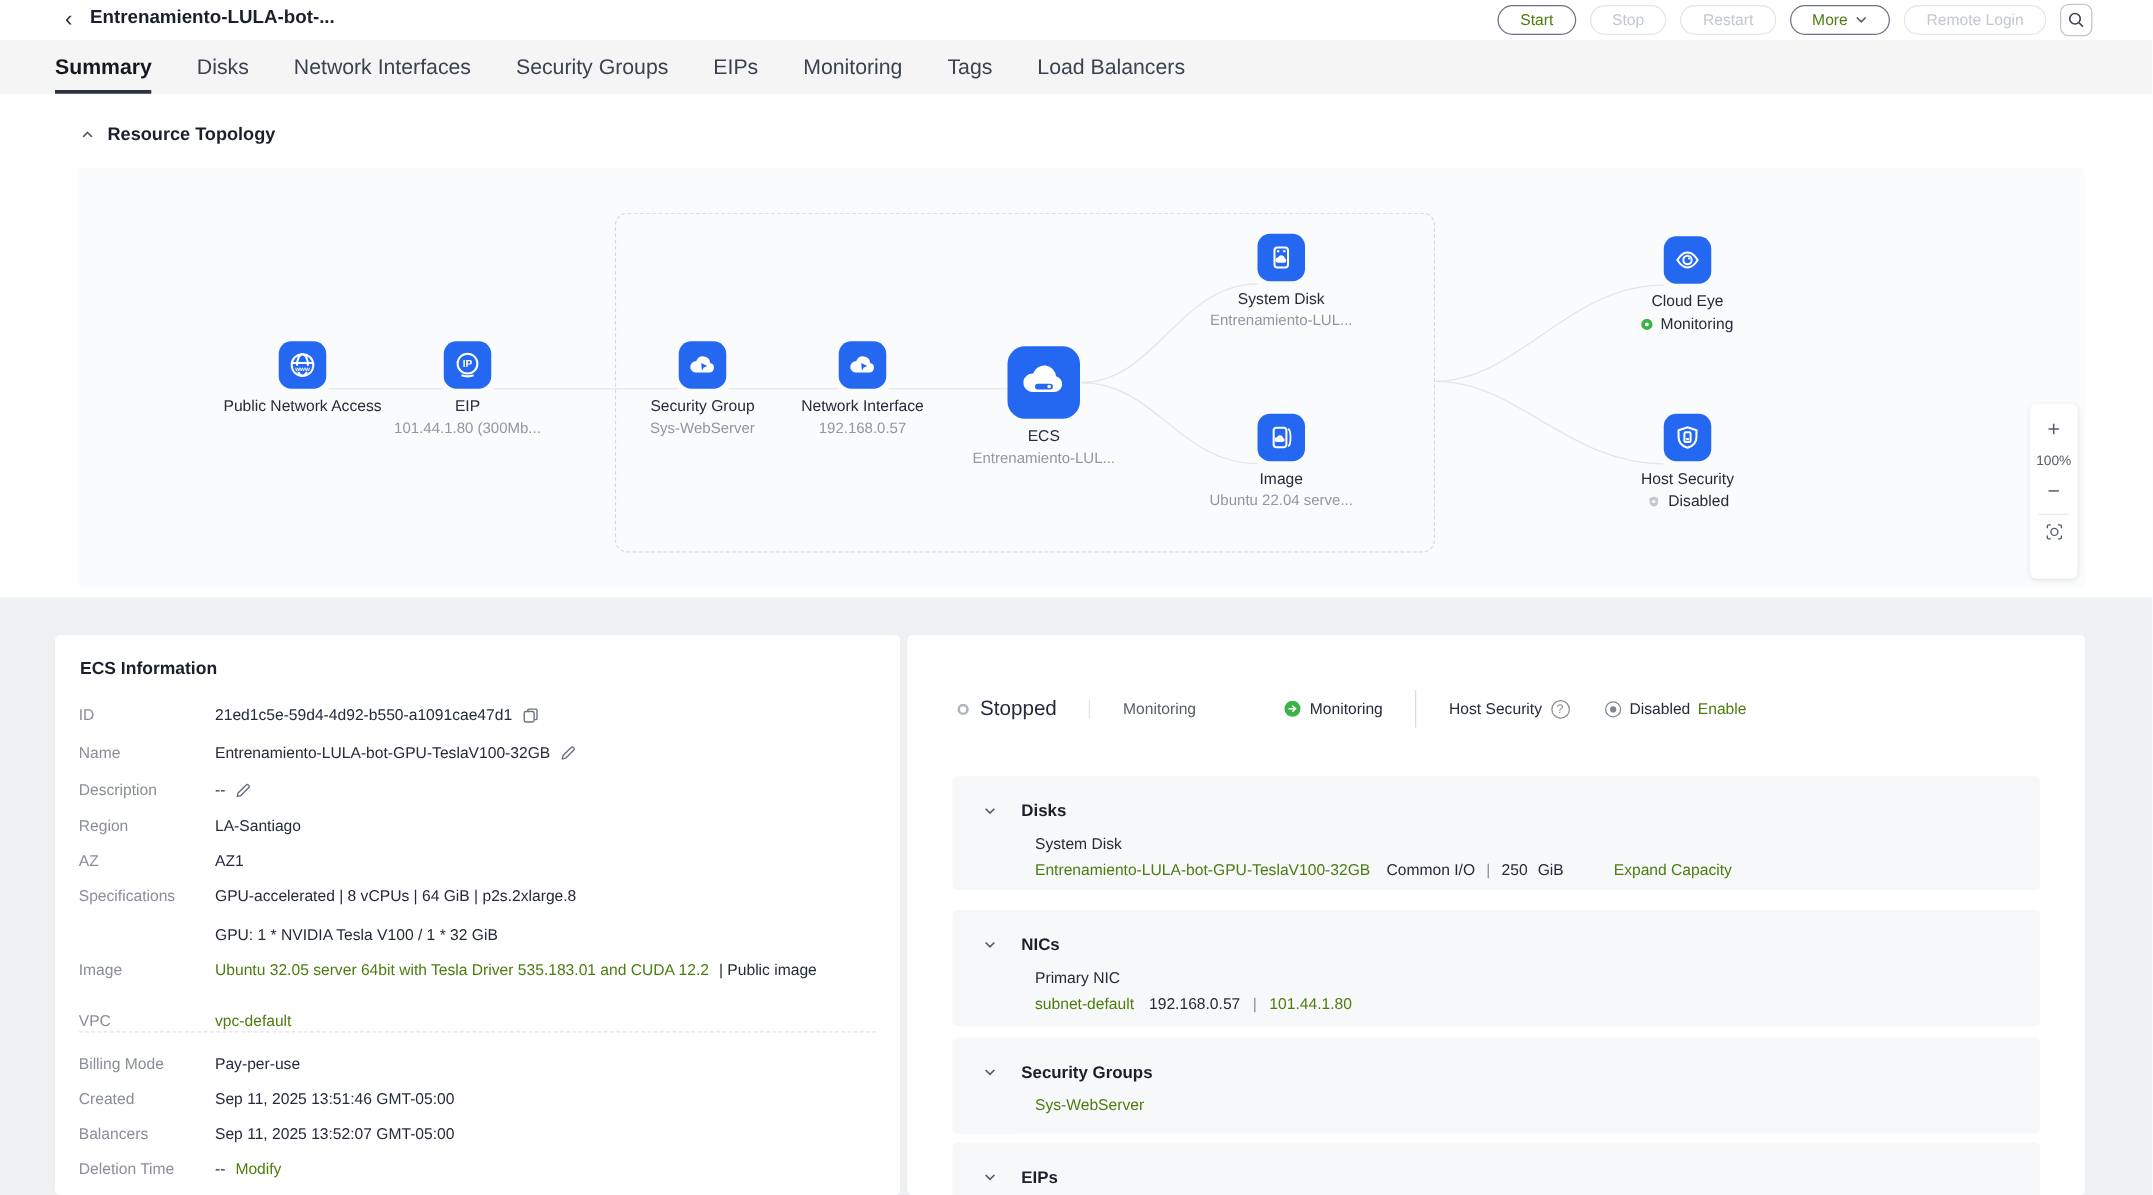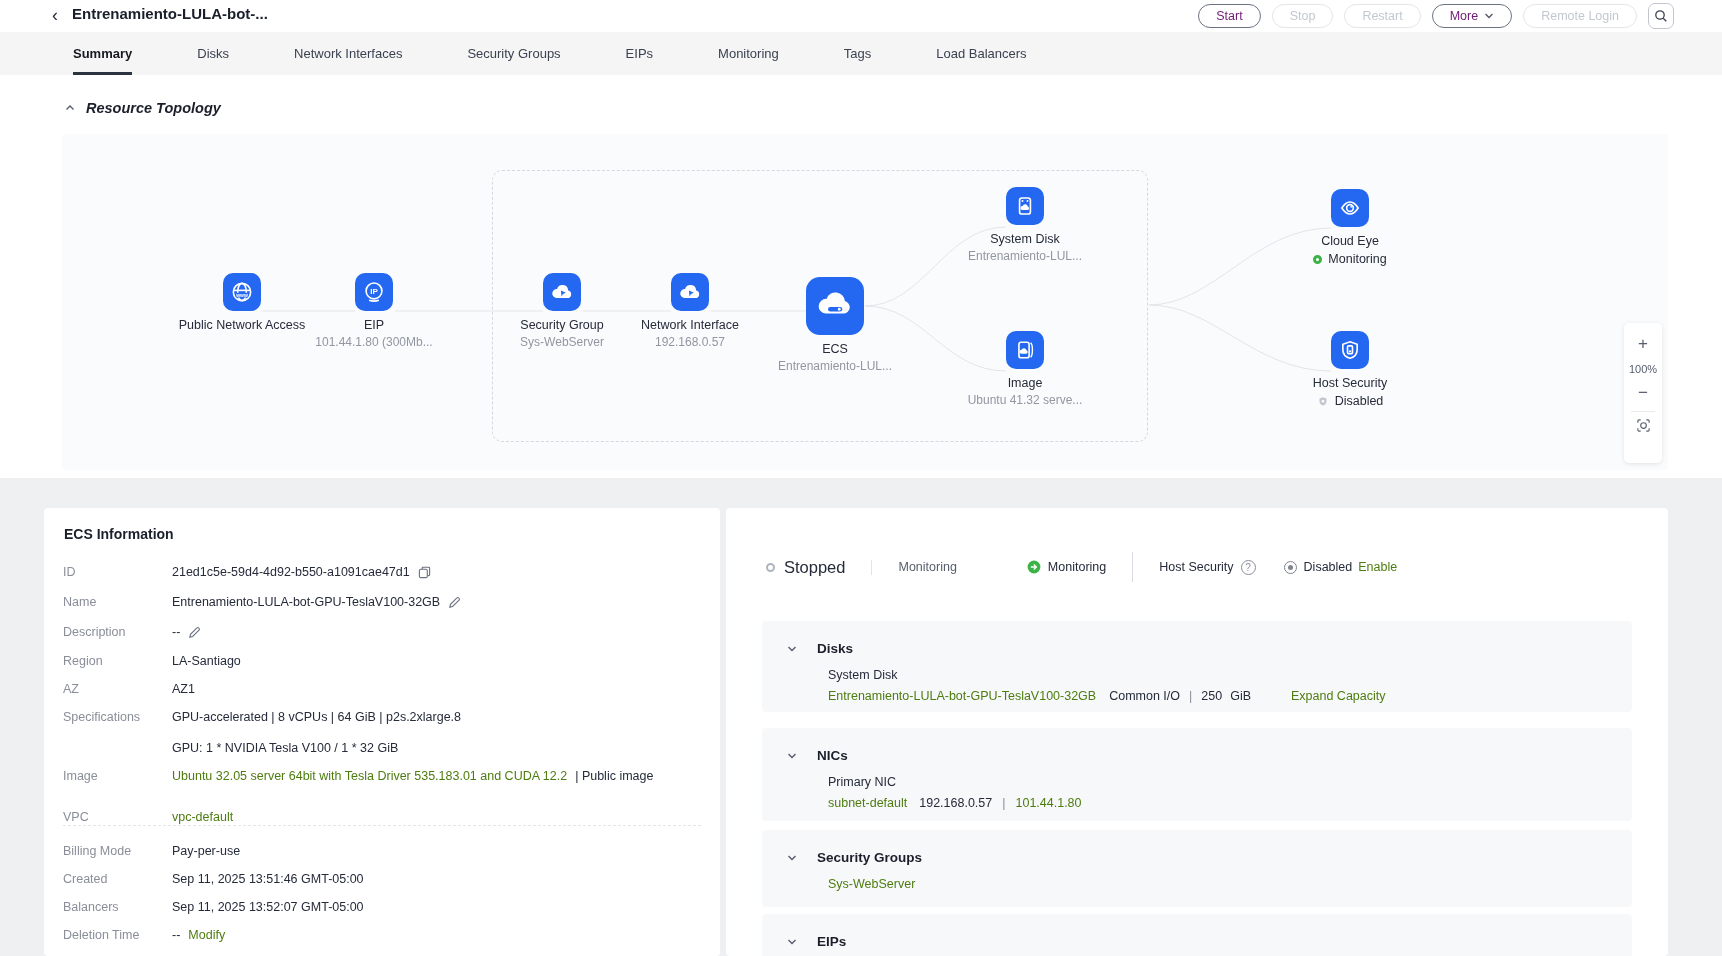--- a/index.html
+++ b/index.html
@@ -8,35 +8,35 @@
   #app { position:relative; width:1722px; height:956px; background:#fff; overflow:hidden; }
 
   
   .top-header { position:absolute; left:0; top:0; width:1722px; height:32px; background:#fff; }
   .back-btn { position:absolute; left:44px; top:4px; width:22px; height:22px; font-size:18px; color:#252b3a;
               display:flex; align-items:center; justify-content:center; cursor:pointer; }
   .page-title { position:absolute; left:72px; top:5px; font-size:15px; font-weight:bold; color:#1a1f2b; }
   .hdr-actions { position:absolute; right:48px; top:3px; display:flex; align-items:center; gap:11px; }
   .pill { height:24px; padding:0 17px; border-radius:13px; background:#fff; font-size:12.5px;
           display:flex; align-items:center; gap:6px; cursor:pointer; white-space:nowrap; }
-  .pill.enabled { border:1px solid #6a7484; color:#701a75; }
+  .pill.enabled { border:1px solid #6a7484; color:#4d7c0f; }
   .pill.disabled { border:1px solid #e3e5e9; color:#c3c8d0; cursor:default; }
   .search-btn { width:26px; height:26px; border:1px solid #c2c7cf; border-radius:7px; background:#fff;
                 display:flex; align-items:center; justify-content:center; cursor:pointer; }
 
   
   .tabbar { position:absolute; left:0; top:32px; width:1722px; height:43px; background:#f5f5f6;
             display:flex; align-items:center; padding-left:44px; gap:36px; }
-  .tab { font-size:13px; color:#3b4150; height:43px; display:flex; align-items:center; cursor:pointer; position:relative;margin-left:29px; }
+  .tab { font-size:17px; color:#3b4150; height:43px; display:flex; align-items:center; cursor:pointer; position:relative; }
   .tab.active { font-weight:bold; color:#15191f; }
   .tab.active:after { content:""; position:absolute; left:0; right:0; bottom:0; height:3px; background:#2c3341; }
 
   
   .topo-header { position:absolute; left:64px; top:100px; display:flex; align-items:center; gap:10px; }
-  .topo-title { font-size:14.5px; font-weight:bold; color:#1a1f2b;font-style:italic; }
+  .topo-title { font-size:14.5px; font-weight:bold; color:#1a1f2b; }
   .topo-panel { position:absolute; left:62px; top:134px; width:1606px; height:336px; background:#fafbfc; border-radius:4px; }
   .topo-panel svg.connectors { position:absolute; left:0; top:0; }
   .dashed-box { position:absolute; left:430px; top:36px; width:656px; height:272px;
                 border:1px dashed #d5d8dd; border-radius:10px; }
   .tnode { position:absolute; width:180px; transform:translateX(-50%); text-align:center; cursor:pointer; }
   .tile { width:38px; height:38px; border-radius:10px; background:#2468f2; margin:0 auto;
           display:flex; align-items:center; justify-content:center; }
   .tile.big { width:58px; height:58px; border-radius:14px; }
   .tlabel { font-size:12.5px; color:#252b3a; margin-top:7px; }
   .tsub { font-size:12px; color:#9196a1; margin-top:3px; }
@@ -236,21 +236,21 @@
 
     <div class="tnode" style="left:963px; top:197px;">
       <div class="tile">
         <svg width="26" height="26" viewBox="0 0 24 24">
           <rect x="6.4" y="4.8" width="9.4" height="14.4" rx="2" fill="none" stroke="#fff" stroke-width="1.5"></rect>
           <path d="M17.2 5.4c2.2 2 2.2 11.2 0 13.2" fill="none" stroke="#fff" stroke-width="1.3"></path>
           <path d="M8.8 15.4h4.2a1.6 1.6 0 0 0 .4-3.1 2.4 2.4 0 0 0-4.6-.5 1.8 1.8 0 0 0 0 3.6z" fill="#fff"></path>
         </svg>
       </div>
       <div class="tlabel">Image</div>
-      <div class="tsub">Ubuntu 41.32 serve...</div>
+      <div class="tsub">Ubuntu 22.04 serve...</div>
     </div>
 
     <div class="tnode" style="left:1288px; top:55px;">
       <div class="tile">
         <svg width="26" height="26" viewBox="0 0 24 24" fill="none" stroke="#fff" stroke-width="1.5">
           <path d="M4.5 12c2.3-3.7 5-5.5 7.5-5.5s5.2 1.8 7.5 5.5c-2.3 3.7-5 5.5-7.5 5.5S6.8 15.7 4.5 12z"></path>
           <circle cx="12" cy="12" r="3.1"></circle>
           <circle cx="13.1" cy="10.9" r="0.8" fill="#fff" stroke="none"></circle>
         </svg>
       </div>

